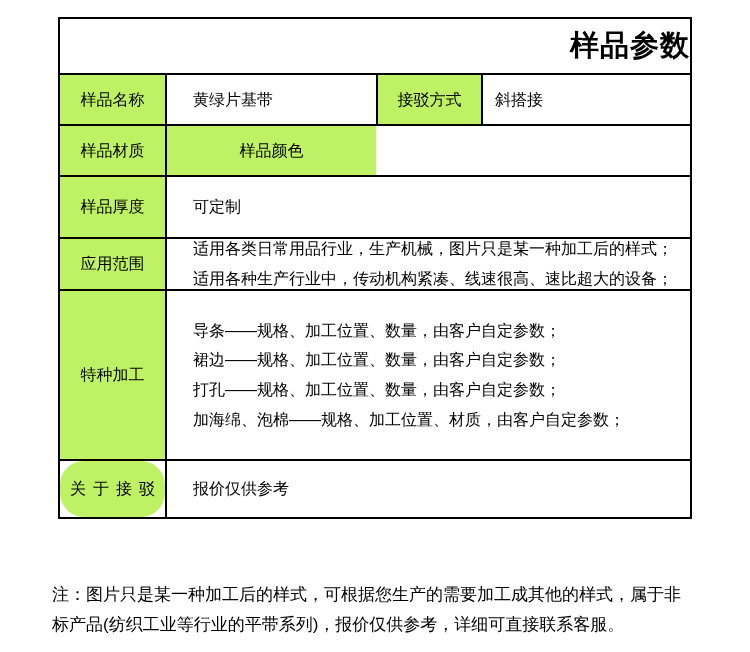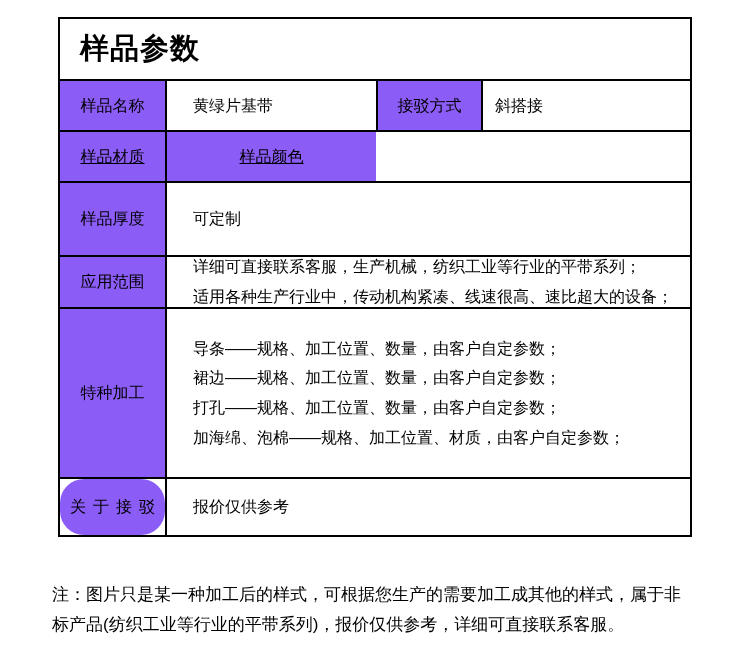--- a/index.html
+++ b/index.html
@@ -25,47 +25,47 @@
   .row.cols2 { grid-template-columns: 105px 1fr; }
   .cell {
     display: flex;
     align-items: center;
     font-size: 16px;
     line-height: 1.85;
     overflow: hidden;
   }
   .cell + .cell { border-left: 2px solid #000; }
   .label-cell {
-    background: #8b5cf6;
+    background: #bef264;
     justify-content: center;
     text-align: center;
   }
   .label-cell.spaced { letter-spacing: 7px; text-indent: 7px; border-radius: 24px; }
   .value-cell { padding-left: 26px; }
   .value-cell.indent-wide { padding-left: 12px; }
   .value-cell.multiline {
     flex-direction: column;
     align-items: flex-start;
     justify-content: center;
   }
   .title-row {
-    height: 60px;
+    height: 54px;
     display: flex;
     align-items: center;
-    justify-content: flex-start;
+    justify-content: flex-end;
     padding-left: 20px;
   }
   .table-title {
     font-size: 29px;
     font-weight: bold;
     letter-spacing: 1px;
   }
   .h-r1 { height: 51px; }
-  .h-r2 { height: 51px; text-decoration: underline; }
-  .h-r3 { height: 74px; }
+  .h-r2 { height: 51px; }
+  .h-r3 { height: 62px; }
   .h-r4 { height: 52px; }
   .h-r5 { height: 170px; }
   .h-r6 { height: 58px; }
   .line { white-space: nowrap; }
   .footnote {
     position: absolute;
     left: 52px; top: 580px;
     width: 655px;
     font-size: 17px;
     line-height: 30px;
@@ -93,21 +93,21 @@
   </div>
 
   <div class="row cols2 h-r3">
     <div class="cell label-cell">样品厚度</div>
     <div class="cell value-cell">可定制</div>
   </div>
 
   <div class="row cols2 h-r4">
     <div class="cell label-cell">应用范围</div>
     <div class="cell value-cell multiline">
-      <span class="line">详细可直接联系客服，生产机械，纺织工业等行业的平带系列；</span>
+      <span class="line">适用各类日常用品行业，生产机械，图片只是某一种加工后的样式；</span>
       <span class="line">适用各种生产行业中，传动机构紧凑、线速很高、速比超大的设备；</span>
     </div>
   </div>
 
   <div class="row cols2 h-r5">
     <div class="cell label-cell">特种加工</div>
     <div class="cell value-cell multiline">
       <span class="line">导条——规格、加工位置、数量，由客户自定参数；</span>
       <span class="line">裙边——规格、加工位置、数量，由客户自定参数；</span>
       <span class="line">打孔——规格、加工位置、数量，由客户自定参数；</span>

